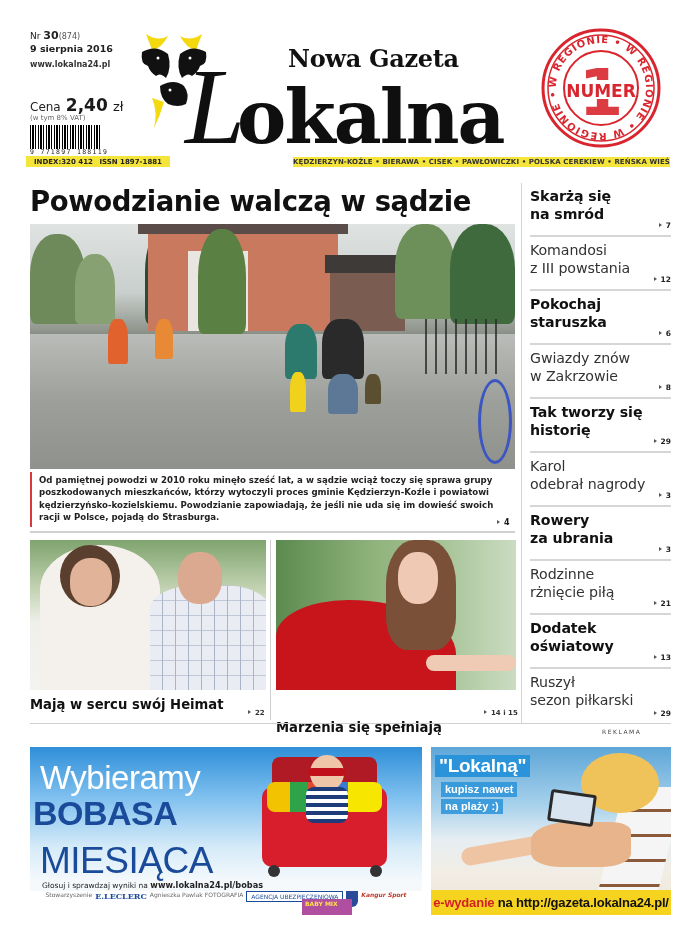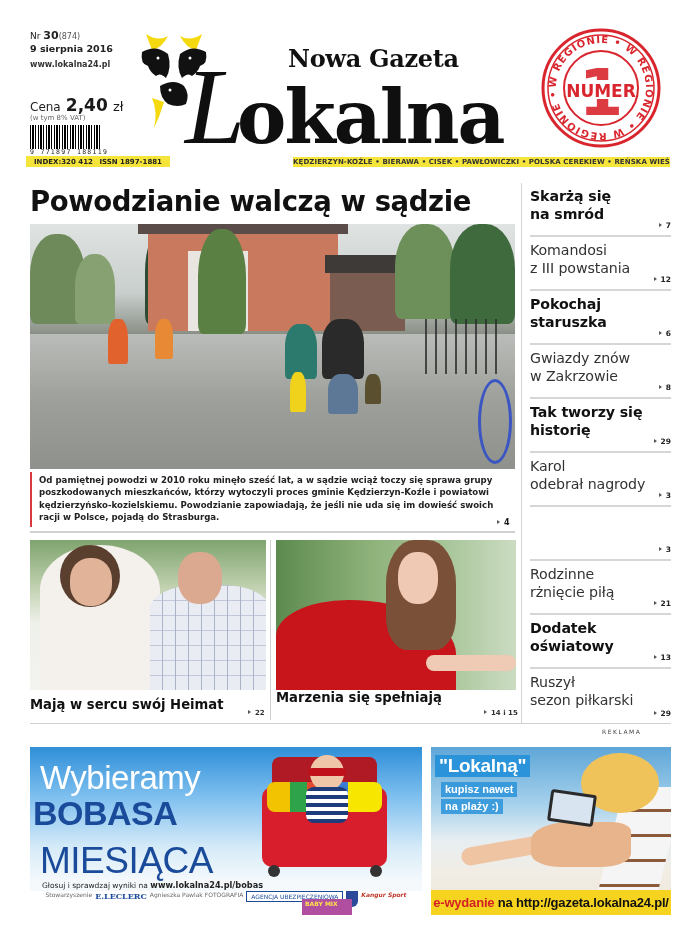--- a/index.html
+++ b/index.html
@@ -231,21 +231,21 @@
 <div class="col-divider"></div>
 <div class="photo-box dream-photo">
   <div class="dress"></div>
     <div class="hair"></div>
     <div class="face"></div>
     <div class="arm"></div>
 </div>
 
 <div class="sub-title" style="left:30px;top:697px;">Mają w sercu swój Heimat</div>
 <div class="sub-page" style="left:248px;top:709px;"><span class="tri"></span><span>22</span></div>
-<div class="sub-title" style="left:276px;top:690px;text-align:right;">Marzenia się spełniają</div>
+<div class="sub-title" style="left:276px;top:720px;text-align:right;">Marzenia się spełniają</div>
 <div class="sub-page" style="left:484px;top:709px;"><span class="tri"></span><span>14 i 15</span></div>
 
 <div class="sidebar">
   <div class="sb-item bold">
       <div class="t"><span>Skarżą się</span><br><span>na smród</span></div>
       <div class="pg"><span class="tri"></span><span>7</span></div>
     </div>
   <div class="sb-item light">
       <div class="t"><span>Komandosi</span><br><span>z III powstania</span></div>
       <div class="pg"><span class="tri"></span><span>12</span></div>
@@ -260,20 +260,21 @@
     </div>
   <div class="sb-item bold">
       <div class="t"><span>Tak tworzy się</span><br><span>historię</span></div>
       <div class="pg"><span class="tri"></span><span>29</span></div>
     </div>
   <div class="sb-item light">
       <div class="t"><span>Karol</span><br><span>odebrał nagrody</span></div>
       <div class="pg"><span class="tri"></span><span>3</span></div>
     </div>
   <div class="sb-item bold">
+      <div class="t"><span>Rowery</span><br><span>za ubrania</span></div>
       <div class="pg"><span class="tri"></span><span>3</span></div>
     </div>
   <div class="sb-item light">
       <div class="t"><span>Rodzinne</span><br><span>rżnięcie piłą</span></div>
       <div class="pg"><span class="tri"></span><span>21</span></div>
     </div>
   <div class="sb-item bold">
       <div class="t"><span>Dodatek</span><br><span>oświatowy</span></div>
       <div class="pg"><span class="tri"></span><span>13</span></div>
     </div>

